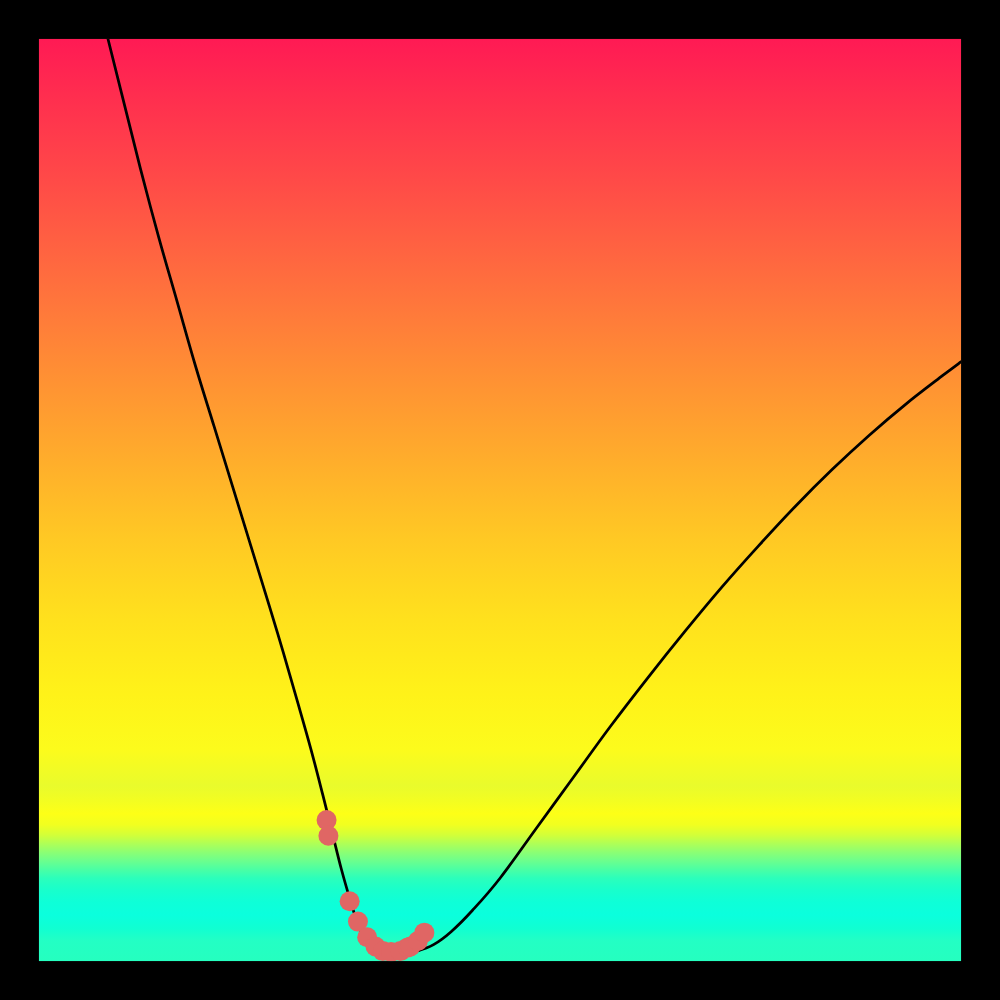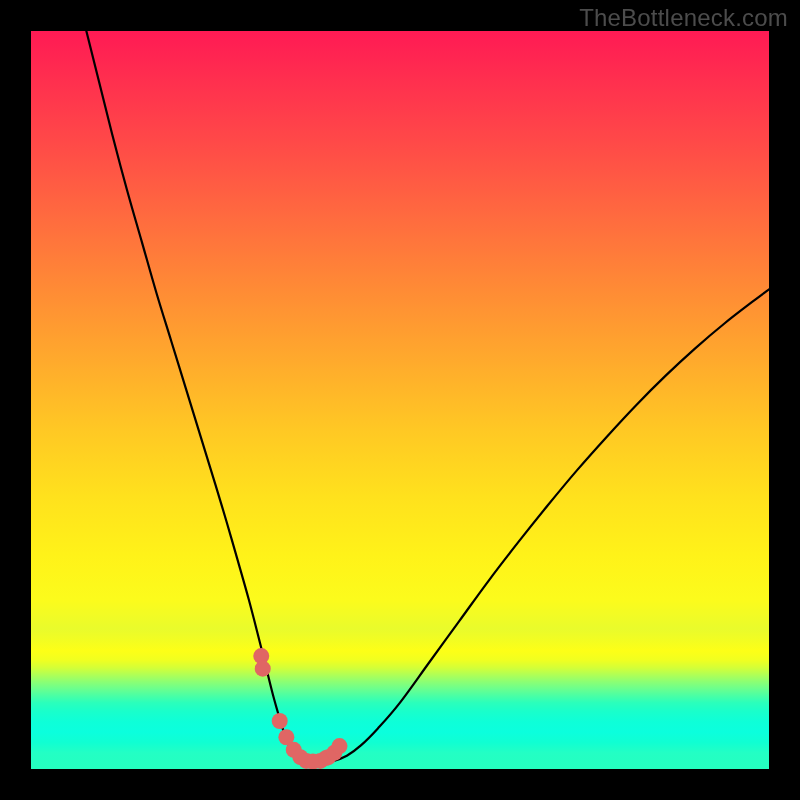--- a/index.html
+++ b/index.html
@@ -76,21 +76,20 @@
     left: 0;
     top: 0;
     width: 100%;
     height: 100%;
   }
 </style>
 </head>
 <body>
 
 <div class="frame">
-  <div class="watermark">TheBottleneck.com</div>
 
   <div class="plot">
     <div class="gradient"></div>
     <svg class="curves" viewBox="0 0 738 738" preserveAspectRatio="none">
       <path id="curve-path" fill="none" stroke="#000000" stroke-width="2.2" stroke-linejoin="round" stroke-linecap="round" d="M 55.35 0.00 C 57.34 7.97, 61.77 25.68, 66.42 44.28 C 71.07 62.88, 75.87 82.73, 81.18 103.32 C 86.49 123.91, 90.63 139.41, 95.94 158.67 C 101.25 177.93, 105.39 191.73, 110.70 210.33 C 116.01 228.93, 120.15 244.06, 125.46 261.99 C 130.77 279.92, 134.91 292.69, 140.22 309.96 C 145.53 327.23, 149.67 340.66, 154.98 357.93 C 160.29 375.20, 164.43 388.63, 169.74 405.90 C 175.05 423.17, 179.85 438.59, 184.50 453.87 C 189.15 469.15, 191.58 477.22, 195.57 490.77 C 199.56 504.32, 202.65 515.20, 206.64 529.15 C 210.63 543.09, 213.99 554.58, 217.71 568.26 C 221.43 581.94, 224.25 593.20, 227.30 605.16 C 230.36 617.12, 232.03 624.05, 234.68 634.68 C 237.34 645.31, 239.41 654.24, 242.06 664.20 C 244.72 674.16, 247.05 682.06, 249.44 690.03 C 251.84 698.00, 253.22 702.90, 255.35 708.48 C 257.47 714.06, 258.99 717.44, 261.25 721.03 C 263.51 724.61, 265.37 726.55, 267.89 728.41 C 270.42 730.27, 272.48 730.76, 275.27 731.36 C 278.06 731.96, 280.34 731.73, 283.39 731.73 C 286.45 731.73, 288.79 731.69, 292.25 731.36 C 295.70 731.03, 298.33 731.08, 302.58 729.88 C 306.83 728.69, 310.95 727.51, 315.86 724.72 C 320.78 721.93, 324.31 719.30, 329.89 714.38 C 335.47 709.47, 339.82 705.11, 346.86 697.41 C 353.90 689.71, 359.70 683.54, 369.00 671.58 C 378.30 659.62, 387.89 645.60, 398.52 630.99 C 409.15 616.38, 417.41 605.01, 428.04 590.40 C 438.67 575.79, 446.93 564.02, 457.56 549.81 C 468.19 535.60, 476.45 524.98, 487.08 511.43 C 497.71 497.88, 505.97 487.55, 516.60 474.53 C 527.23 461.52, 535.49 451.46, 546.12 439.11 C 556.75 426.76, 565.01 417.59, 575.64 405.90 C 586.27 394.21, 594.53 385.19, 605.16 374.17 C 615.79 363.14, 624.05 354.87, 634.68 344.65 C 645.31 334.42, 653.57 326.77, 664.20 317.34 C 674.83 307.91, 683.09 300.88, 693.72 292.25 C 704.35 283.61, 715.27 275.48, 723.24 269.37 C 731.21 263.26, 735.34 260.29, 738.00 258.30"></path>
       <g id="dots-group">
           <circle cx="230.26" cy="625.09" r="8" fill="#e06664"></circle>
           <circle cx="231.73" cy="637.63" r="8" fill="#e06664"></circle>
           <circle cx="248.71" cy="690.03" r="8" fill="#e06664"></circle>
           <circle cx="255.35" cy="706.27" r="8" fill="#e06664"></circle>

